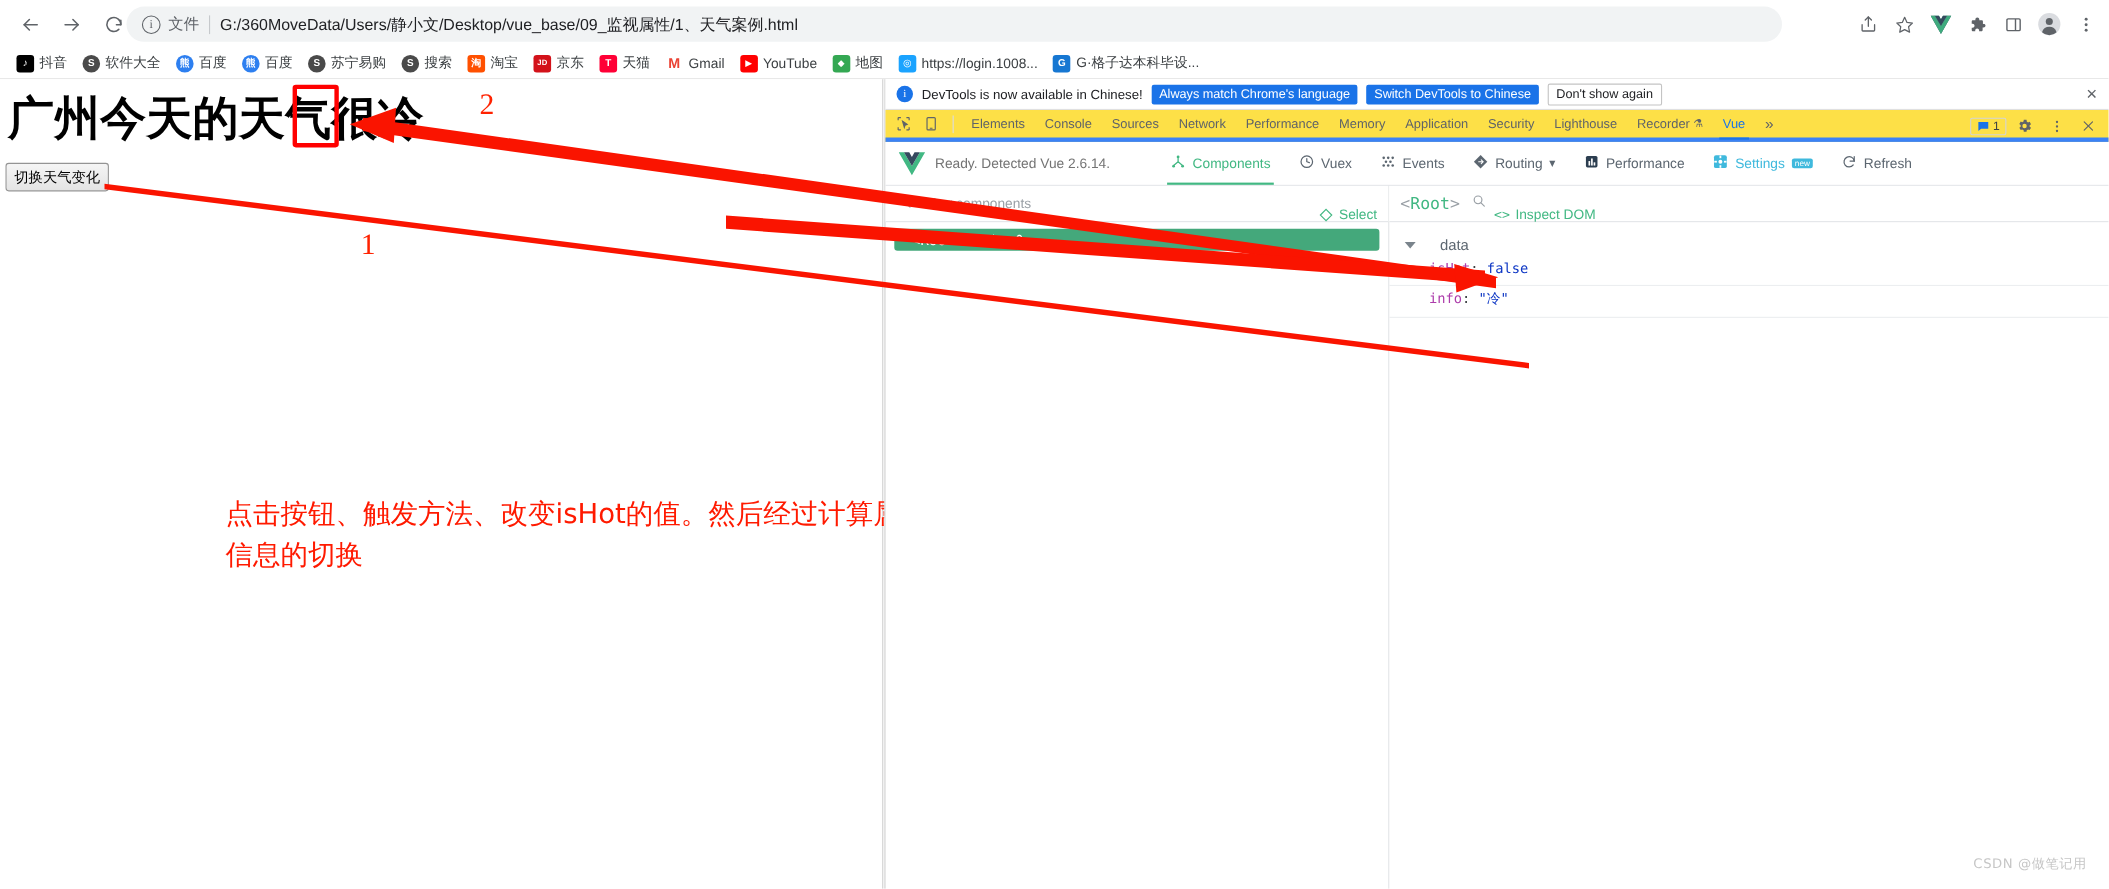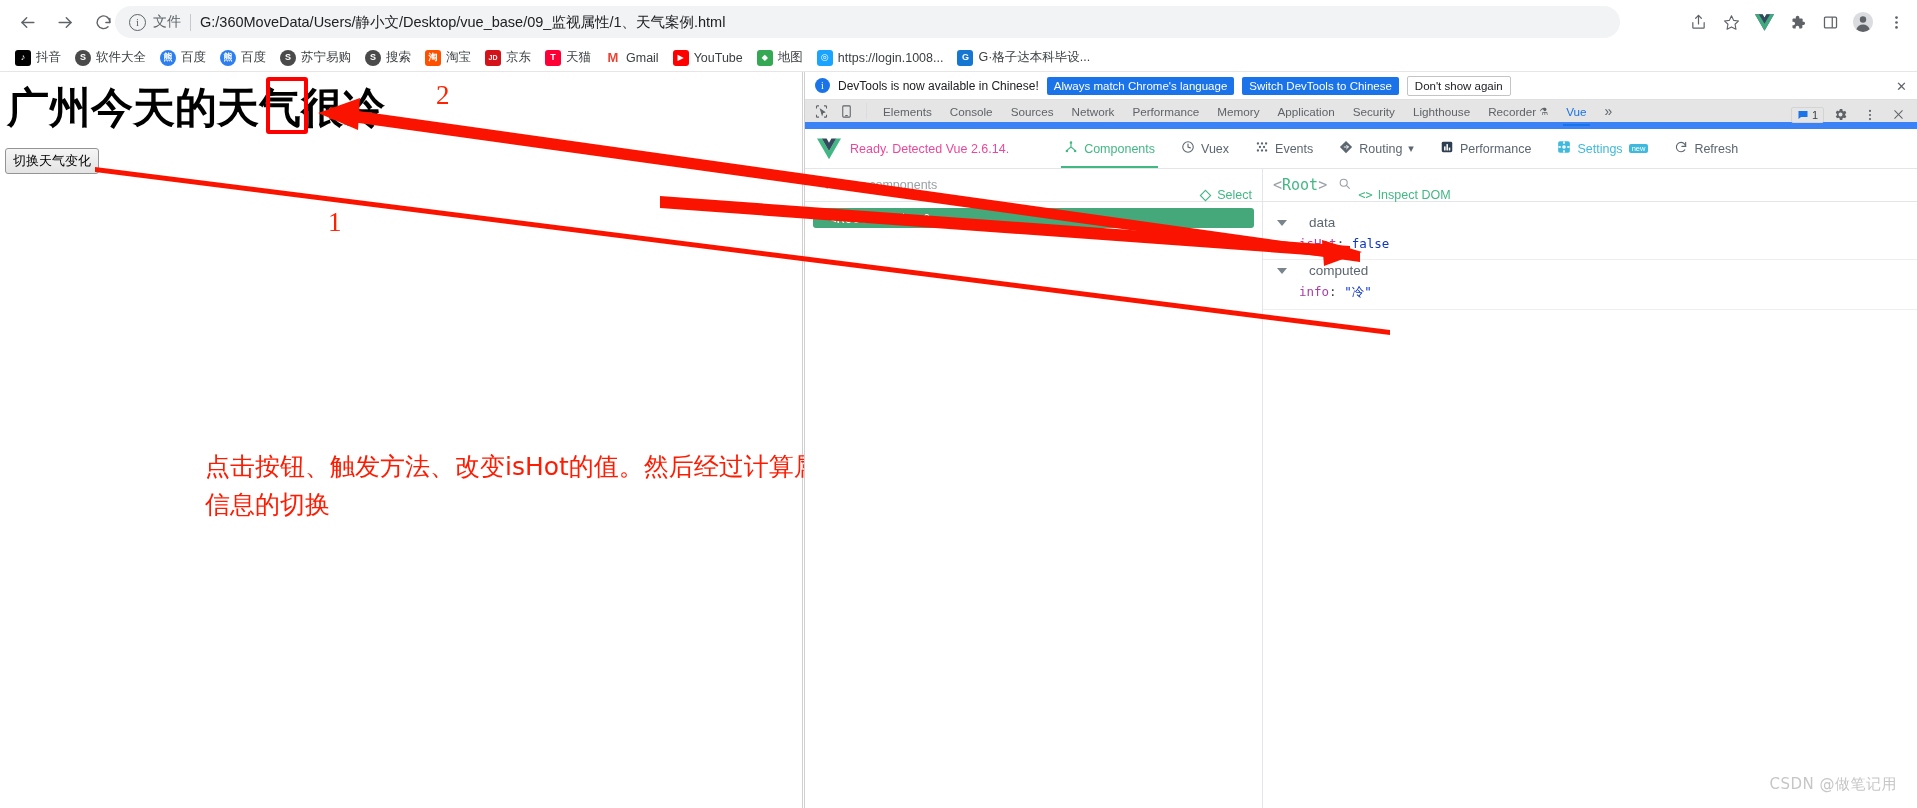--- a/index.html
+++ b/index.html
@@ -128,21 +128,21 @@
     font-size:11.5px; padding:3px 7px; cursor:pointer;
     font-family:"Liberation Sans",sans-serif; white-space:nowrap;
   }
   .notice-x {
     position:absolute; right:10px; top:50%; transform:translateY(-50%);
     color:#5f6368; font-size:13px; cursor:pointer;
   }
 
   .dt-tabs {
     height:29px; display:flex; align-items:center;
-    border-bottom:7px solid #3b82f6; background:#e5e5e5;
+    border-bottom:4px solid #3b82f6; background:#fde047;
     padding-left:4px; position:relative;
   }
   .dt-tool-ico {
     width:25px;height:25px;display:flex;align-items:center;justify-content:center;
     color:#5f6368;
   }
   .tabs-divider { width:1px;height:16px;background:#dadce0;margin:0 7px; }
   .dt-tab {
     font-size:11.7px; color:#5f6368; padding:5px 9px; white-space:nowrap;
     cursor:pointer; display:flex; align-items:center; gap:3px;
@@ -162,21 +162,21 @@
     border:1px solid #d4d4d4;border-radius:2px;padding:1px 5px;font-size:11px;
     color:#3c4043;
   }
 
   
   .vue-bar {
     height:40px; display:flex; align-items:center; gap:0;
     border-bottom:1px solid #e3e5e8; padding-left:12px; background:#fff;
   }
   .vue-logo { width:24px;height:22px; flex:none; }
-  .vue-ready { font-size:12.5px; color:#ec4899; margin-left:9px; white-space:nowrap; }
+  .vue-ready { font-size:12.5px; color:#737373; margin-left:9px; white-space:nowrap; }
   .vue-actions { display:flex; align-items:center; margin-left:42px; gap:0; }
   .vue-act {
     display:flex; align-items:center; gap:6px;
     font-size:12.5px; color:#42b883; padding:5px 13px; cursor:pointer;
     white-space:nowrap; position:relative; height:39px;
   }
   .vue-act.active:after {
     content:""; position:absolute; left:10px; right:10px; bottom:0; height:2px;
     background:#42b883;
   }
@@ -231,21 +231,21 @@
   .k { color:#ad3cab; }
   .v-bool { color:#0d36c4; }
   .v-str { color:#0d36c4; }
   .insp-sep { height:1px; background:#eceef0; margin:5px 0 0 0; }
 
   
   .overlay { position:absolute; inset:0; pointer-events:none; }
 
   .watermark {
     position:absolute; right:20px; bottom:14px;
-    color:#c6c6c6; font-size:15px; letter-spacing:0.5px;
+    color:#c6c6c6; font-size:12px; letter-spacing:0.5px;
     font-family:"DejaVu Sans","Liberation Sans",sans-serif;
     margin-top:45px;
   }
 </style>
 </head>
 <body>
 
 <div id="root">
 
   <div class="browser-top">
@@ -599,24 +599,20 @@
         <div class="insp-body">
           <div class="insp-group">
             <span class="caret open"></span>
             <span>data</span>
           </div>
           <div class="insp-kv">
             <span class="k">isHot</span><span style="color:#3c4043">: </span><span class="v-bool">false</span>
           </div>
           <div class="insp-sep"></div>
 
-          <div class="insp-group">
-            <span class="caret open"></span>
-            <span>computed</span>
-          </div>
           <div class="insp-kv">
             <span class="k">info</span><span style="color:#3c4043">: </span><span class="v-str">"冷"</span>
           </div>
           <div class="insp-sep"></div>
         </div>
       </div>
     </div>
   </div>
 
   <svg class="overlay" width="1917" height="808" viewBox="0 0 1917 808">

